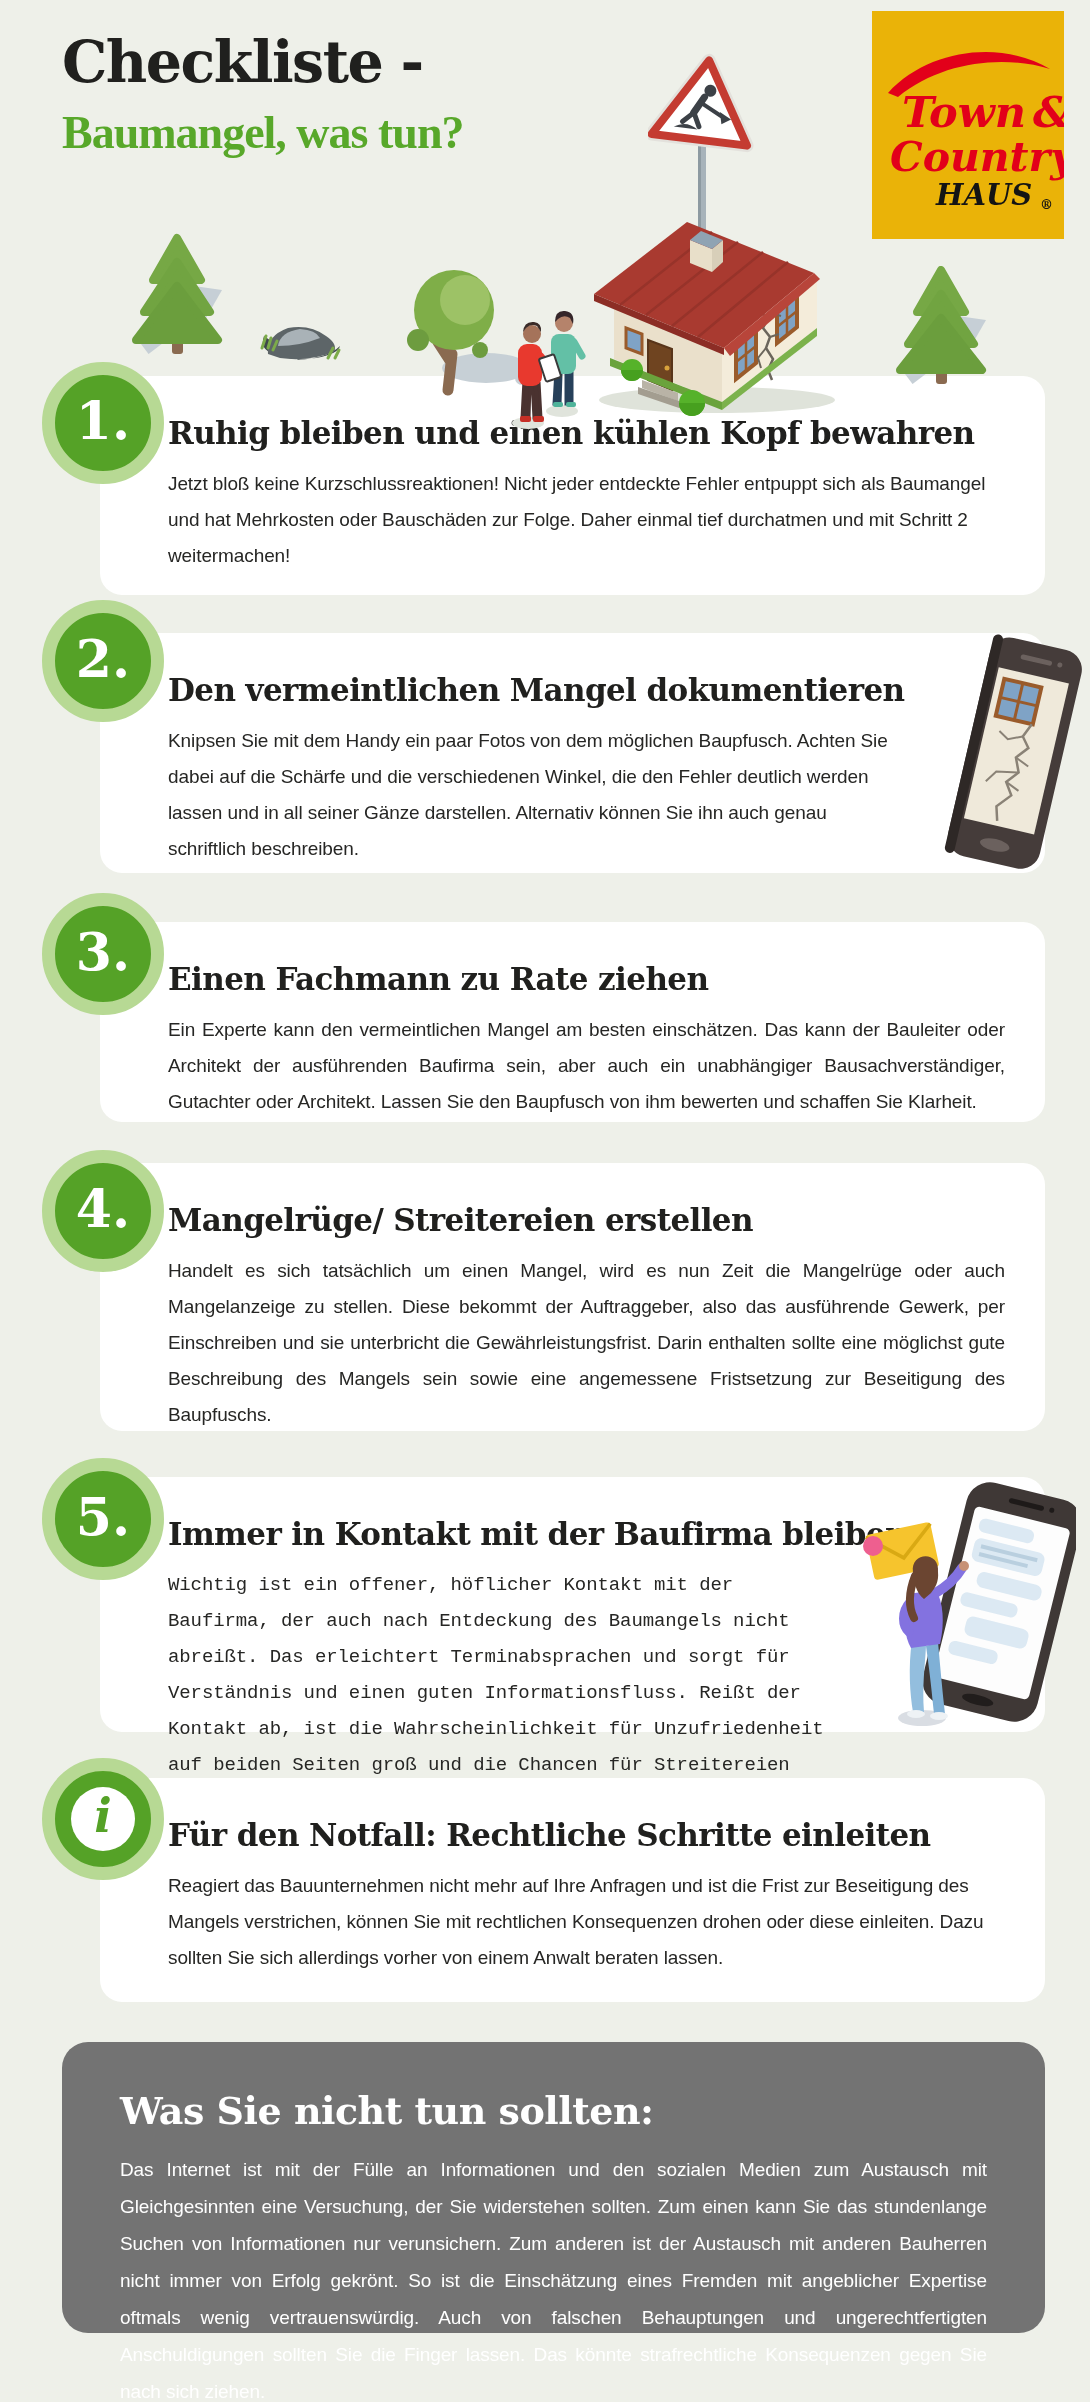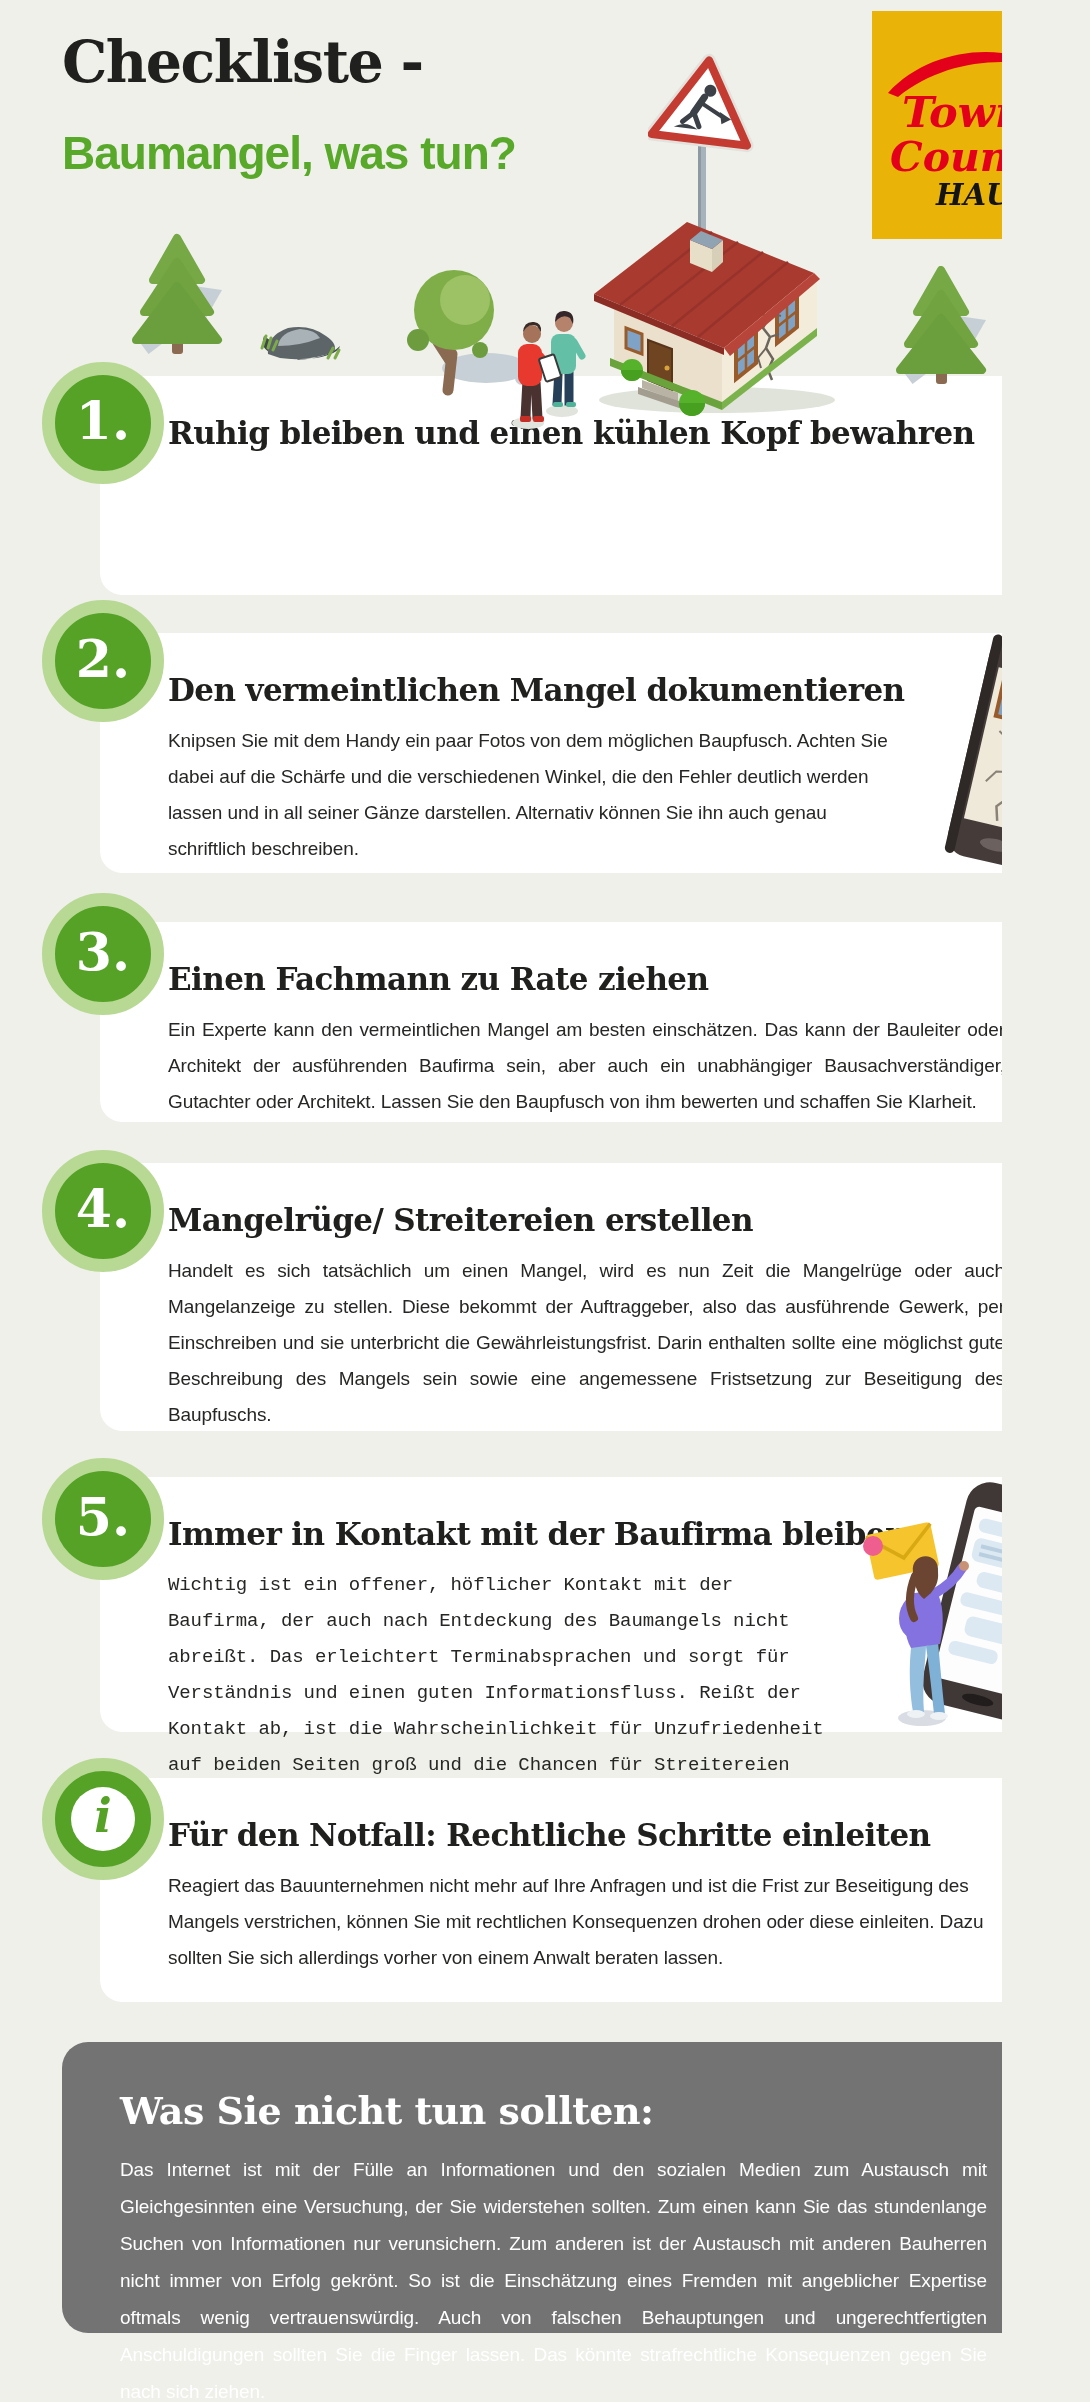--- a/index.html
+++ b/index.html
@@ -1,23 +1,23 @@
 <!DOCTYPE html>
 <html><head>
 <meta charset="utf-8">
 <style>
   html,body{margin:0;padding:0;background:#eef0e9;}
-  .page{position:relative;width:1002px;height:2402px;background:#eef0e9;overflow:hidden;
+  .page{position:relative;width:1090px;height:2402px;background:#eef0e9;overflow:hidden;
         font-family:"Liberation Sans",sans-serif;color:#1f1f1d;}
 
   
   .title-black{position:absolute;left:62px;top:28px;font-family:"DejaVu Serif","Liberation Serif",serif;
         font-weight:700;font-size:57px;letter-spacing:-1.5px;color:#20201e;white-space:nowrap;}
-  .title-green{position:absolute;left:62px;top:106px;font-family:Liberation Sans, sans-serif;
-        font-weight:700;font-size:46px;letter-spacing:-1px;color:#58a82a;white-space:nowrap;margin-top:20px;}
+  .title-green{position:absolute;left:62px;top:106px;font-family:Liberation Serif, serif;
+        font-weight:700;font-size:46px;letter-spacing:-1px;color:#58a82a;white-space:nowrap;}
   .logo-card{position:absolute;left:836px;top:11px;width:192px;height:228px;background:#eab308;z-index:2;margin-left:36px;}
 
   
   .scene{position:absolute;inset:0;z-index:3;pointer-events:none;}
   .scene svg{position:absolute;}
   .svg-fir1{left:122px;top:232px;}
   .svg-rock{left:258px;top:318px;}
   .svg-tree{left:382px;top:258px;}
   .svg-people{left:498px;top:290px;}
   .svg-sign{left:648px;top:52px;}
@@ -214,20 +214,21 @@
       <span class="num">5.</span>
     </div>
   <div class="badge b6">
       <span class="info-inner">
         <span class="num">i</span>
       </span>
     </div>
 
   <section class="card c1">
     <h3>Ruhig bleiben und einen kühlen Kopf bewahren</h3>
+    <p>Jetzt bloß keine Kurzschlussreaktionen! Nicht jeder entdeckte Fehler entpuppt sich als Baumangel und hat Mehrkosten oder Bauschäden zur Folge. Daher einmal tief durchatmen und mit Schritt 2 weitermachen!</p>
   </section>
 
   <section class="card c2">
     <h3>Den vermeintlichen Mangel dokumentieren</h3>
     <p>Knipsen Sie mit dem Handy ein paar Fotos von dem möglichen Baupfusch. Achten Sie dabei auf die Schärfe und die verschiedenen Winkel, die den Fehler deutlich werden lassen und in all seiner Gänze darstellen. Alternativ können Sie ihn auch genau schriftlich beschreiben.</p>
   </section>
 
   <section class="card c3">
     <h3>Einen Fachmann zu Rate ziehen</h3>
     <p>Ein Experte kann den vermeintlichen Mangel am besten einschätzen. Das kann der Bauleiter oder Architekt der ausführenden Baufirma sein, aber auch ein unabhängiger Bausachverständiger, Gutachter oder Architekt. Lassen Sie den Baupfusch von ihm bewerten und schaffen Sie Klarheit.</p>

